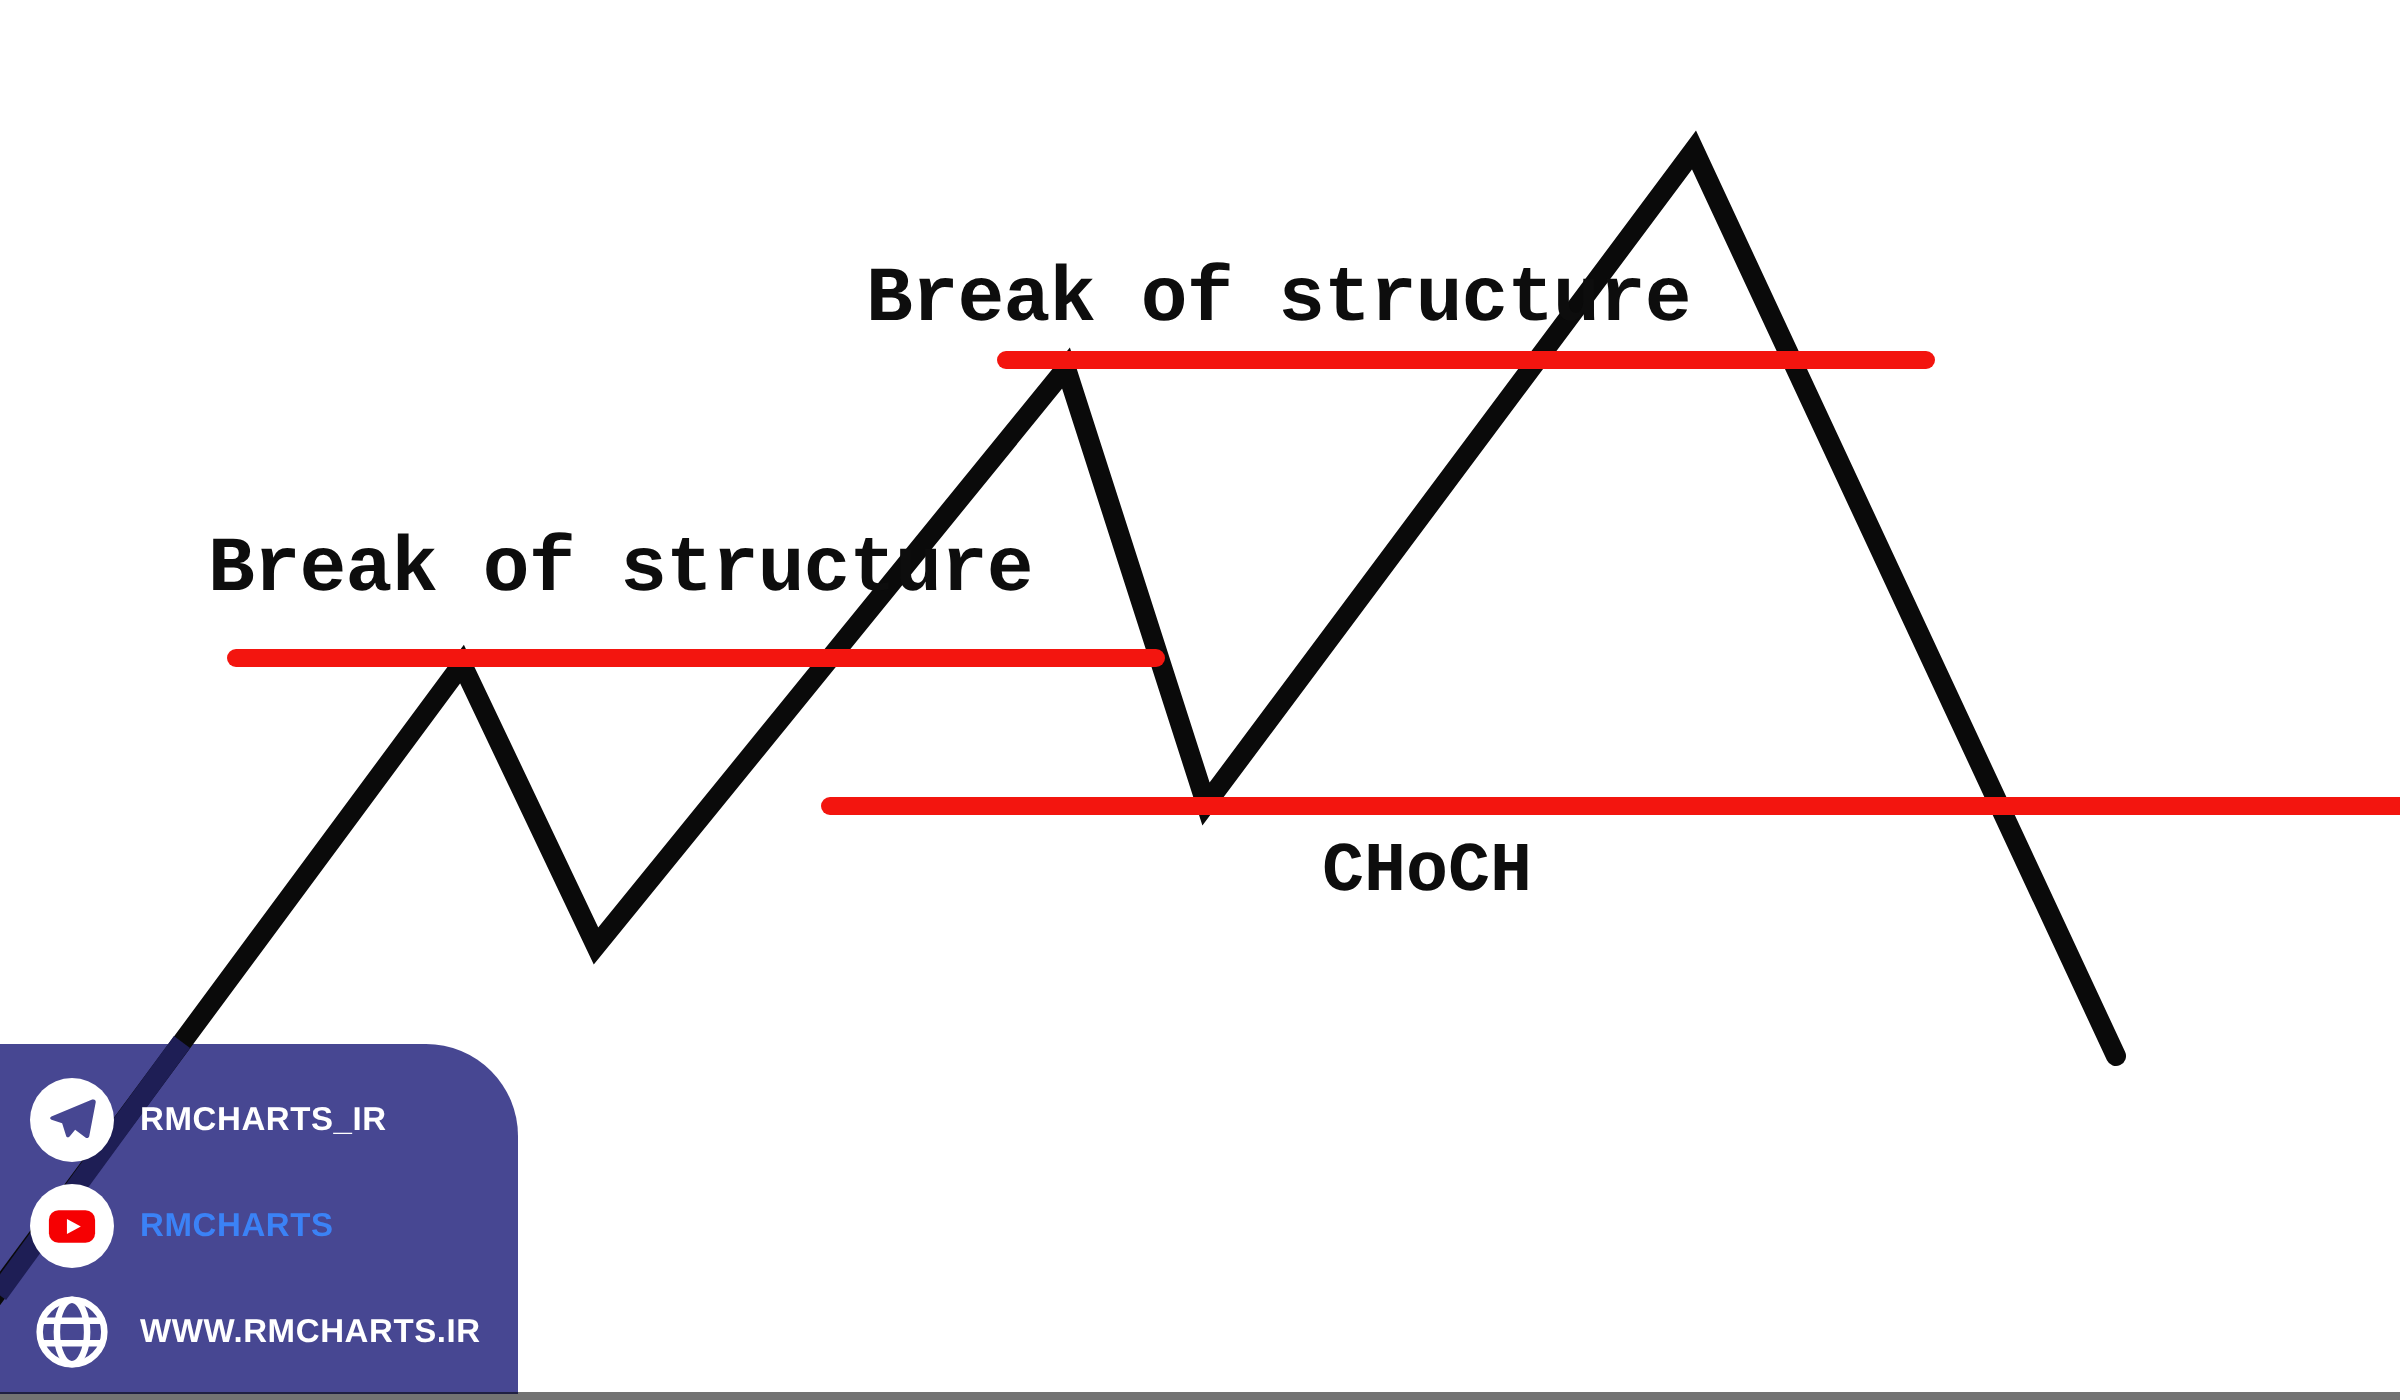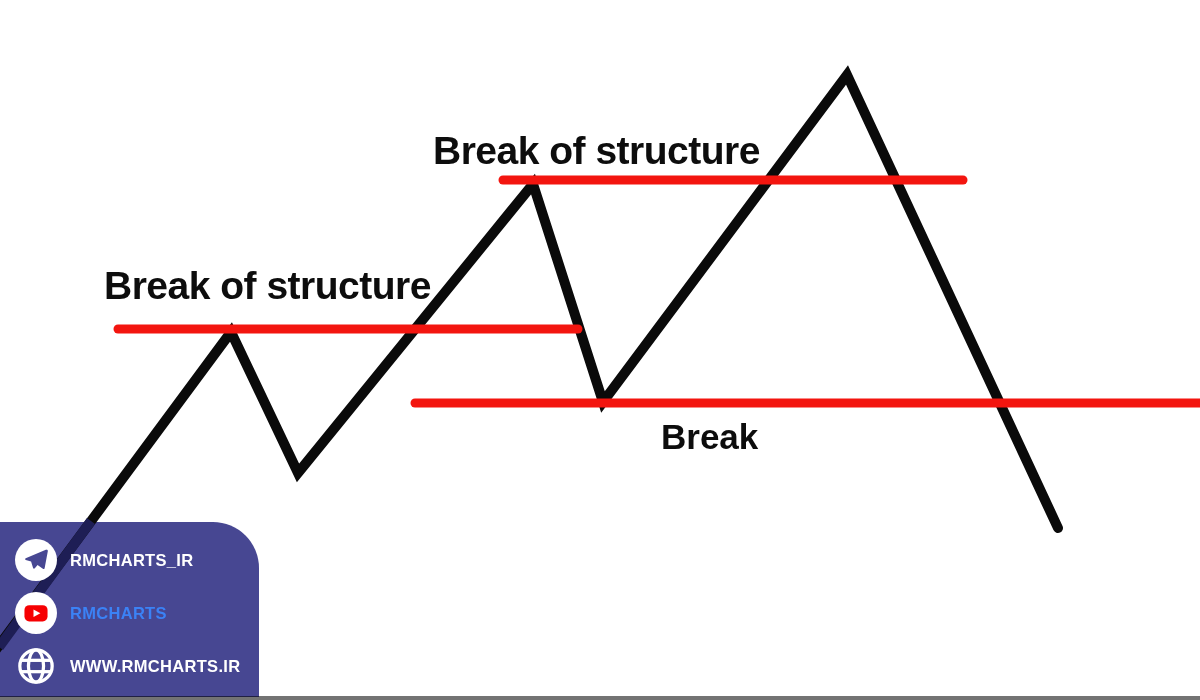--- a/index.html
+++ b/index.html
@@ -3,21 +3,21 @@
 <meta charset="utf-8">
 <style>
   html,body{margin:0;padding:0;background:#ffffff;}
   .stage{
     position:relative;width:1200px;height:700px;overflow:hidden;
     background:#ffffff;font-family:"Liberation Sans",sans-serif;
   }
   #figure{position:absolute;left:0;top:0;z-index:3;}
   .label{
     position:absolute;font-weight:bold;color:#0d0d0d;z-index:4;
-    white-space:nowrap;line-height:1;letter-spacing:-0.5px;
+    white-space:nowrap;line-height:1;letter-spacing:-0.5px;font-family:Liberation Mono, monospace;
   }
   .label-bos-lower{left:104px;top:266px;font-size:39px;}
   .label-bos-upper{left:433px;top:131px;font-size:39px;}
   .label-choch{left:661px;top:419px;font-size:35px;letter-spacing:0;}
   .social-panel-bg{
     position:absolute;left:0;top:522px;width:259px;height:175px;
     border-radius:0 46px 0 0;z-index:2;background:#474792;
   }
   .social-panel-content{
     position:absolute;left:0;top:522px;width:219px;height:175px;
@@ -49,21 +49,21 @@
   <svg id="figure" width="1200" height="700" viewBox="0 0 1200 700">
       <polyline points="-8,655 231,332 298,473 533,184 603,402 847,75 1058,528" fill="none" stroke="#0a0a0a" stroke-width="10" stroke-linecap="round" stroke-linejoin="miter"></polyline>
       <line x1="91" y1="521" x2="-1" y2="647" stroke="#1e1e55" stroke-width="10"></line>
       <line x1="118" y1="329" x2="578" y2="329" stroke="#f3150f" stroke-width="9" stroke-linecap="round"></line>
       <line x1="503" y1="180" x2="963" y2="180" stroke="#f3150f" stroke-width="9" stroke-linecap="round"></line>
       <line x1="415" y1="403" x2="1206" y2="403" stroke="#f3150f" stroke-width="9" stroke-linecap="round"></line>
     </svg>
 
   <div class="label label-bos-lower" style="color: rgb(13, 13, 13);">Break of structure</div>
   <div class="label label-bos-upper" style="color: rgb(13, 13, 13);">Break of structure</div>
-  <div class="label label-choch" style="color: rgb(13, 13, 13);">Break</div>
+  <div class="label label-choch" style="color: rgb(13, 13, 13);">CHoCH</div>
 
   <div class="social-panel-content">
 
     <div class="social-row">
       <span class="icon-circle">
         <svg width="26" height="26" viewBox="0 0 24 24">
           <path d="M21.6 2.4 L2.5 10.4 c-.8.35 -.75 1.25 .05 1.5 l4.9 1.55 1.85 5.9 c .25.75 1.1.9 1.6.3 l2.55-3.1 4.9 3.6 c .6.45 1.45.1 1.6-.65 l3-15.7 c .15-.85-.65-1.5-1.35-1.2 Z" fill="#474792"></path>
         </svg>
       </span>
       <span class="handle" style="color: rgb(255, 255, 255);">RMCHARTS_IR</span>

